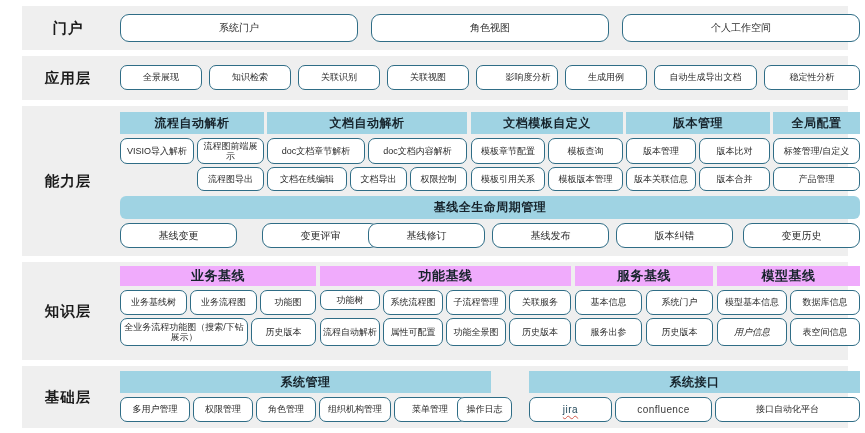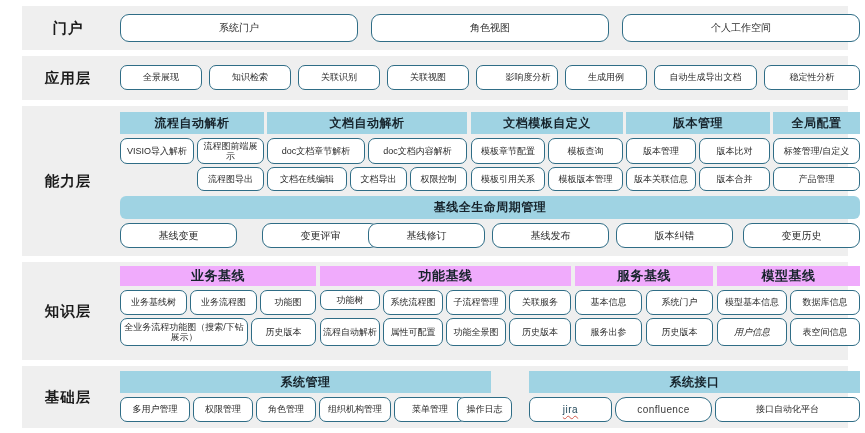--- a/index.html
+++ b/index.html
@@ -82,21 +82,20 @@
     letter-spacing: .5px;
     text-decoration: underline;
     text-decoration-color: #d05a4e;
     text-decoration-style: wavy;
     text-underline-offset: 2px;
   }
   .pill.brand {
     font-size: 10px;
     color: #3a3a3a;
     letter-spacing: .4px;
-    border-radius: 11px;
   }
 
   
   .ghead {
     position: absolute;
     box-sizing: border-box;
     display: flex;
     align-items: center;
     justify-content: center;
     font-size: 12px;

